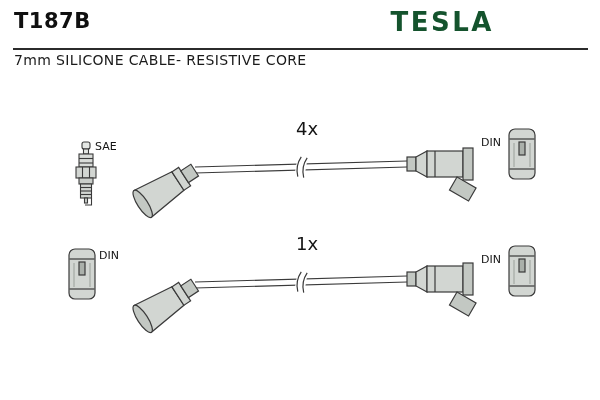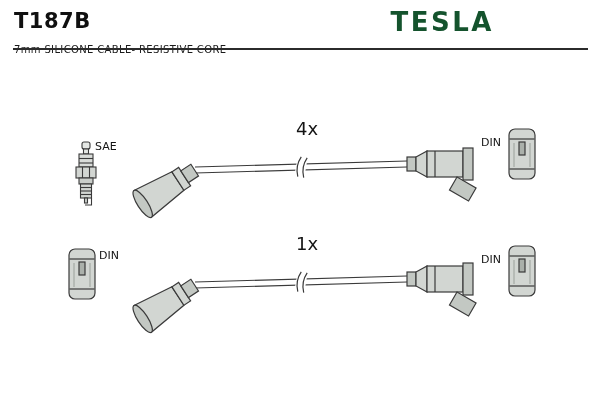--- a/index.html
+++ b/index.html
@@ -5,21 +5,21 @@
   html,body{margin:0;padding:0;background:#fff;}
   .page{
     position:relative;width:600px;height:400px;background:#ffffff;
     font-family:"DejaVu Sans","Liberation Sans",sans-serif;overflow:hidden;
   }
   .product-code{
     position:absolute;left:14px;top:9px;font-size:21px;font-weight:700;
     letter-spacing:0.5px;color:#101010;
   }
   .subtitle{
-    position:absolute;left:14px;top:44px;font-size:10px;letter-spacing:0.35px;
+    position:absolute;left:14px;top:52px;font-size:14px;letter-spacing:0.35px;
     color:#1a1a1a;font-weight:500;
   }
   .brand{
     position:absolute;right:106px;top:7px;font-size:26px;font-weight:700;
     letter-spacing:2.5px;color:#14532d;
   }
   .rule{
     position:absolute;left:13px;right:12px;top:48px;height:1.5px;background:#2b2b2b;
   }
   svg.diagram{position:absolute;left:0;top:0;}

